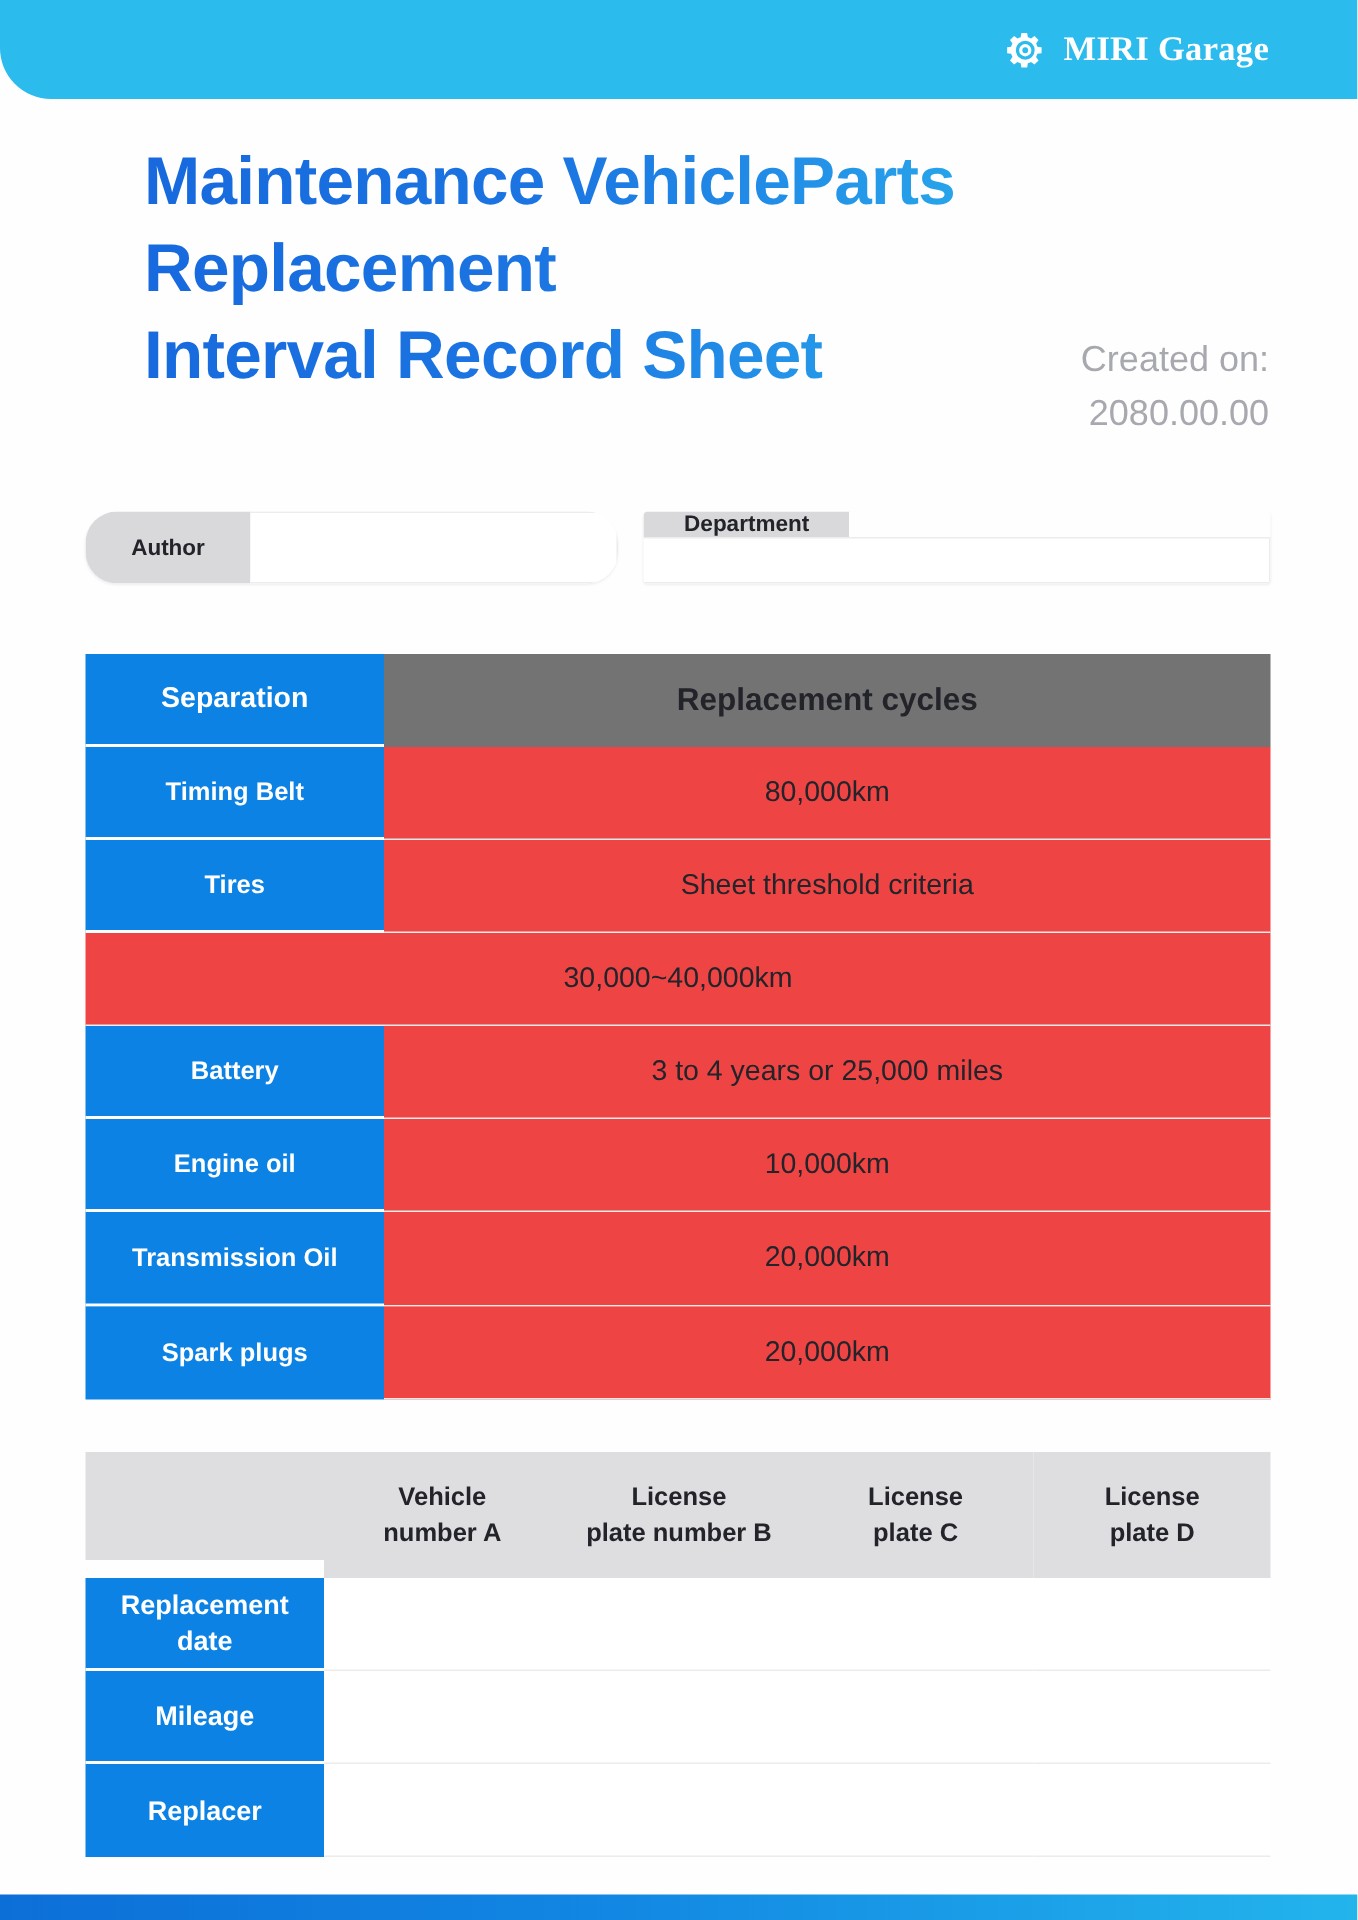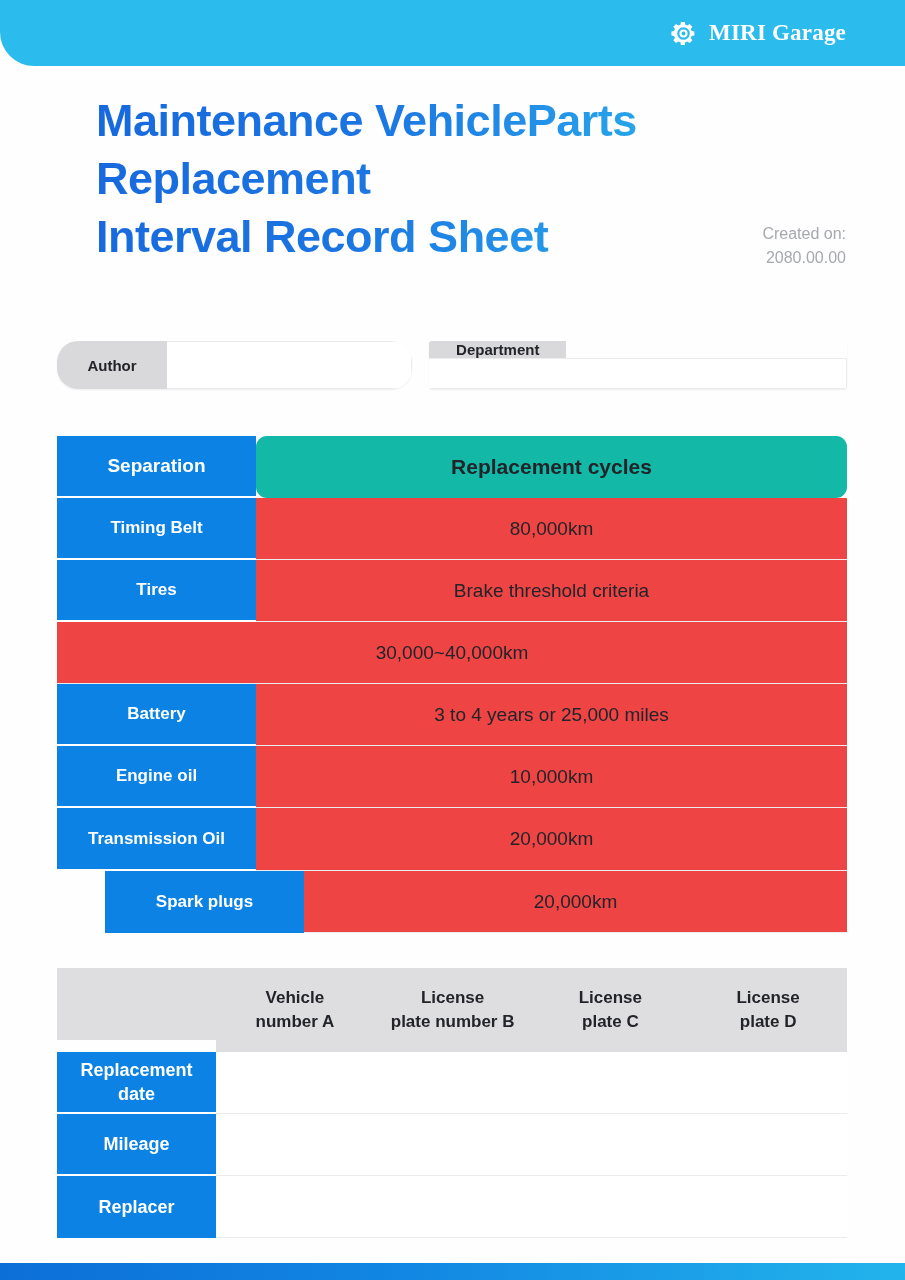--- a/index.html
+++ b/index.html
@@ -70,21 +70,21 @@
     -webkit-text-fill-color: transparent;
     white-space: pre-line;
   }
 
   .created-block {
     position: absolute;
     top: 222px;
     right: 59px;
     text-align: right;
     color: #a7a9ae;
-    font-size: 16px;
+    font-size: 24px;
     line-height: 1.5;
   }
 
   
   .meta-row {
     position: absolute;
     top: 341px;
     left: 57px;
     width: 790px;
     display: flex;
@@ -136,40 +136,39 @@
     color: #ffffff;
     font-size: 17px;
     font-weight: bold;
     display: flex;
     align-items: center;
     justify-content: center;
     text-align: center;
     border-bottom: 2px solid #ffffff;
     padding: 0 4px;
   }
-  .cyc-row:last-child .cyc-head-cell { border-bottom: none; margin-left: 48px; }
+  .cyc-row:last-child .cyc-head-cell { border-bottom: none; }
   .cyc-val-cell {
     flex: 1;
     background: #ef4444;
     display: flex;
     align-items: center;
     justify-content: center;
     font-size: 19px;
     color: #22242a;
     border-bottom: 1px solid #ececec;
   }
   .cyc-row.header .cyc-head-cell {
     font-size: 19px;
   }
   .cyc-row.header .cyc-val-cell {
-    background: #14b8a6;
+    background: #737373;
     font-size: 21px;
     font-weight: bold;
     border-bottom: none;
-    border-radius: 11px;
   }
   .cyc-row.tall { min-height: 63px; }
 
   
   .vehicle-table {
     position: absolute;
     top: 968px;
     left: 57px;
     width: 790px;
   }
@@ -270,21 +269,21 @@
     <div class="cyc-row header">
       <div class="cyc-head-cell">Separation</div>
       <div class="cyc-val-cell">Replacement cycles</div>
     </div>
     <div class="cyc-row">
       <div class="cyc-head-cell">Timing Belt</div>
       <div class="cyc-val-cell">80,000km</div>
     </div>
     <div class="cyc-row">
       <div class="cyc-head-cell">Tires</div>
-      <div class="cyc-val-cell">Brake threshold criteria</div>
+      <div class="cyc-val-cell">Sheet threshold criteria</div>
     </div>
     <div class="cyc-row">
       <div class="cyc-val-cell">30,000~40,000km</div>
     </div>
     <div class="cyc-row">
       <div class="cyc-head-cell">Battery</div>
       <div class="cyc-val-cell">3 to 4 years or 25,000 miles</div>
     </div>
     <div class="cyc-row">
       <div class="cyc-head-cell">Engine oil</div>

